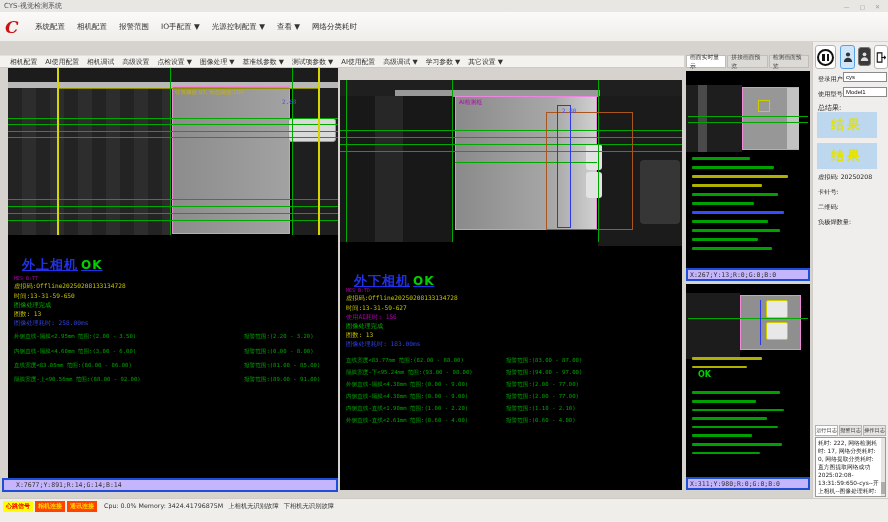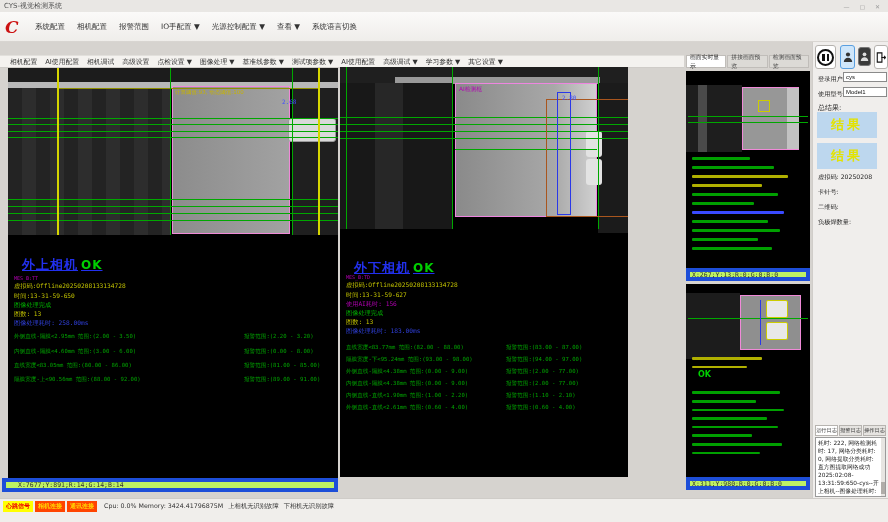--- a/index.html
+++ b/index.html
@@ -28,21 +28,21 @@
     border-top:1px solid #e2e0dc; border-bottom:1px solid #cfccc8;
     display:flex; align-items:center; padding-left:6px; }
   .titem { font-size:6.8px; color:#333; padding:0 4px; }
   .viewtabs { left:686px; top:55px; width:124px; height:13px; display:flex; }
   .vtab { font-size:5.8px; color:#444; background:#dcdad6; border:1px solid #c0bdb9;
     height:13px; display:flex; align-items:center; padding:0 3px; margin-right:1px; }
   .vtab.active { background:#fff; color:#222; }
 
   
   .view { background:#000; overflow:hidden; }
-  .statusline { background:#bef264; border:4px solid #1d4ed8;
+  .statusline { background:#c4b5fd; border:2px solid #1d4ed8;
     font-family:"DejaVu Sans Mono", monospace; font-size:6.5px; color:#333;
     display:flex; align-items:center; }
 
   .vline { position:absolute; top:0; width:1px; }
   .hline { position:absolute; height:1px; left:0; }
 
   .cam-title { position:absolute; font-size:13px; font-weight:bold; color:#2230ee;
     text-decoration:underline; letter-spacing:1px; }
   .cam-ok { color:#00cf00; text-decoration:none; font-size:12px; margin-left:3px; }
   .tline { position:absolute; font-family:"DejaVu Sans Mono", monospace;
@@ -110,21 +110,21 @@
   </div>
 
   <div class="abs menubar">
     <span class="logo">C</span>
     <span class="mitem">系统配置</span>
     <span class="mitem">相机配置</span>
     <span class="mitem">报警范围</span>
     <span class="mitem">IO手配置 ▼</span>
     <span class="mitem">光源控制配置 ▼</span>
     <span class="mitem">查看 ▼</span>
-    <span class="mitem">系统语言切换</span>
+    <span class="mitem">网络分类耗时</span>
   </div>
 
 
   <div class="abs toolbar">
     <span class="titem">相机配置</span>
     <span class="titem">AI使用配置</span>
     <span class="titem">相机调试</span>
     <span class="titem">高级设置</span>
     <span class="titem">点检设置 ▼</span>
     <span class="titem">图像处理 ▼</span>
@@ -179,21 +179,21 @@
 
     <div class="mrow" style="left:6px;top:265px;width:320px;"><span>外侧直线-隔膜&lt;2.95mm 范围:(2.00 - 3.50)</span><span class="alarm" style="left:230px;">报警范围:(2.20 - 3.20)</span></div>
     <div class="mrow" style="left:6px;top:280px;width:320px;"><span>内侧直线-隔膜&lt;4.60mm 范围:(3.00 - 6.00)</span><span class="alarm" style="left:230px;">报警范围:(0.00 - 8.00)</span></div>
     <div class="mrow" style="left:6px;top:294px;width:320px;"><span>直线宽度&lt;83.05mm 范围:(80.00 - 86.00)</span><span class="alarm" style="left:230px;">报警范围:(81.00 - 85.00)</span></div>
     <div class="mrow" style="left:6px;top:308px;width:320px;"><span>隔膜宽度-上&lt;90.56mm 范围:(88.00 - 92.00)</span><span class="alarm" style="left:230px;">报警范围:(89.00 - 91.00)</span></div>
   </div>
   <div class="abs statusline" style="left:2px;top:478px;width:336px;height:14px;padding-left:12px;">
       <span>X:7677;Y:891;R:14;G:14;B:14</span>
     </div>
 
-  <div class="abs view" style="left:340px;top:67px;width:288px;height:410px;">
+  <div class="abs view" style="left:340px;top:80px;width:342px;height:410px;">
     <div class="abs" style="left:0;top:0;width:342px;height:16px;background:#1f1f1f;"></div>
     <div class="abs" style="left:55px;top:10px;width:205px;height:7px;background:#999;"></div>
     <div class="abs" style="left:0;top:16px;width:112px;height:146px;background:#181818;"></div>
     <div class="abs" style="left:35px;top:16px;width:28px;height:146px;background:#272727;"></div>
     <div class="abs" style="left:258px;top:16px;width:84px;height:150px;background:#1b1b1b;"></div>
     <div class="abs" style="left:300px;top:80px;width:40px;height:64px;background:#363636;border-radius:4px;"></div>
     <div class="pinkrect" style="left:115px;top:16px;width:142px;height:134px;background:linear-gradient(90deg,#8a8a8a 0%,#a8a8a8 70%,#d0d0d0 100%);border-color:#ee85e0;">
       <span class="roilabel tm" style="left:3px;top:1px;font-size:5.8px;">AI检测框</span>
     </div>
     <div class="abs" style="left:246px;top:64px;width:16px;height:26px;background:#e3e3e3;border-radius:3px;"></div>

